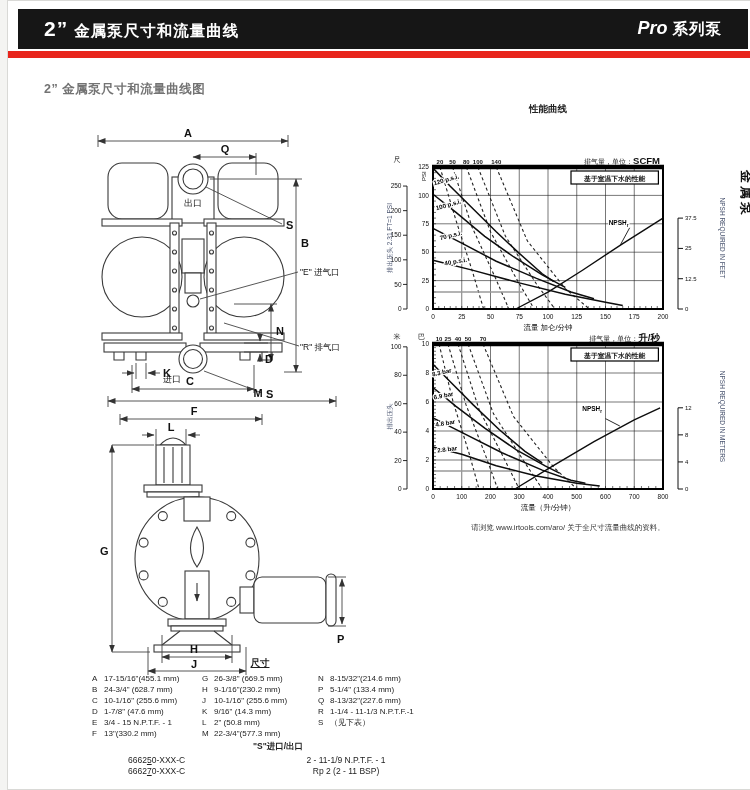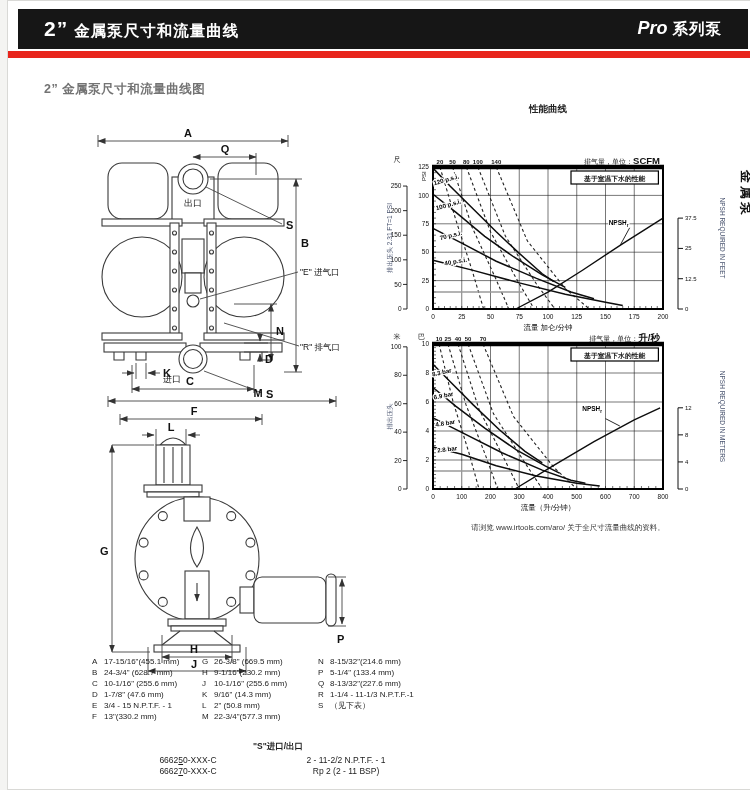--- a/index.html
+++ b/index.html
@@ -25,21 +25,21 @@
   #dims{left:84px;top:656px;width:336px;color:#1c1c1c;}
   #dims .ttl{text-align:center;font-size:9.5px;font-weight:bold;text-decoration:underline;margin-bottom:4px;}
   #dims .grid{display:grid;grid-template-columns:106px 112px 118px;column-gap:4px;}
   #dims .col{display:flex;flex-direction:column;row-gap:1.5px;}
   #dims .row{display:flex;font-size:8px;line-height:9.5px;}
   #dims .k{width:12px;flex:none;}
   
   #sport{left:120px;top:740px;width:300px;color:#1c1c1c;}
   #sport .ttl{text-align:center;font-size:8.5px;font-weight:bold;margin-bottom:2px;}
   #sport .row{display:flex;font-size:8.5px;line-height:11px;}
-  #sport .m{width:120px;text-align:center;}
+  #sport .m{width:120px;text-align:left;}
   #sport .f{margin-left:18px;width:160px;text-align:center;}
   svg text{font-family:"Liberation Sans",sans-serif;}
 </style>
 </head>
 <body>
 
 <div id="page">
 
   <div id="hdr" class="abs">
     <div>
@@ -563,20 +563,21 @@
       <text x="337" y="97.5" font-size="6.5" fill="#4a5570" text-anchor="middle" transform="rotate(90 337 97.5)">NPSH REQUIRED IN METERS</text>
       <line x1="222.5" y1="99.62666666666665" x2="236.875" y2="107.07" stroke="#111" stroke-width="0.9"></line>
       <text x="219.04999999999998" y="92.18333333333332" text-anchor="end" font-size="6.5" font-weight="bold" fill="#000" style="paint-order:stroke;stroke:#fff;stroke-width:2"><tspan>NPSH</tspan><tspan font-size="4.5" dy="1.5">r</tspan></text>
       <rect x="188" y="29" width="87.4" height="13" fill="#fff" stroke="#000" stroke-width="1.2"></rect>
       <text x="231.7" y="38.5" font-size="6.8" font-weight="bold" fill="#111" text-anchor="middle">基于室温下水的性能</text>
     </svg>
 
   <div id="footer-note" class="abs">请浏览 www.irtools.com/aro/ 关于全尺寸流量曲线的资料。</div>
 
   <div id="dims" class="abs">
+    <div class="ttl">尺寸</div>
     <div class="grid" id="dims-grid">
         <div class="col">
           <div class="row">
             <span class="k">A</span>
             <span>17-15/16"(455.1 mm)</span>
           </div>
           <div class="row">
             <span class="k">B</span>
             <span>24-3/4" (628.7 mm)</span>
           </div>
@@ -646,21 +647,21 @@
           </div>
         </div>
       </div>
   </div>
 
   <div id="sport" class="abs">
     <div class="ttl">"S"进口/出口</div>
     <div id="sport-rows">
         <div class="row">
           <span class="m">6662<u>5</u>0-XXX-C</span>
-          <span class="f">2 - 11-2/2 N.P.T.F. - 1</span>
+          <span class="f">2 - 11-1/9 N.P.T.F. - 1</span>
         </div>
         <div class="row">
           <span class="m">6662<u>7</u>0-XXX-C</span>
           <span class="f">Rp 2 (2 - 11 BSP)</span>
         </div>
       </div>
   </div>
 
 </div>
 

